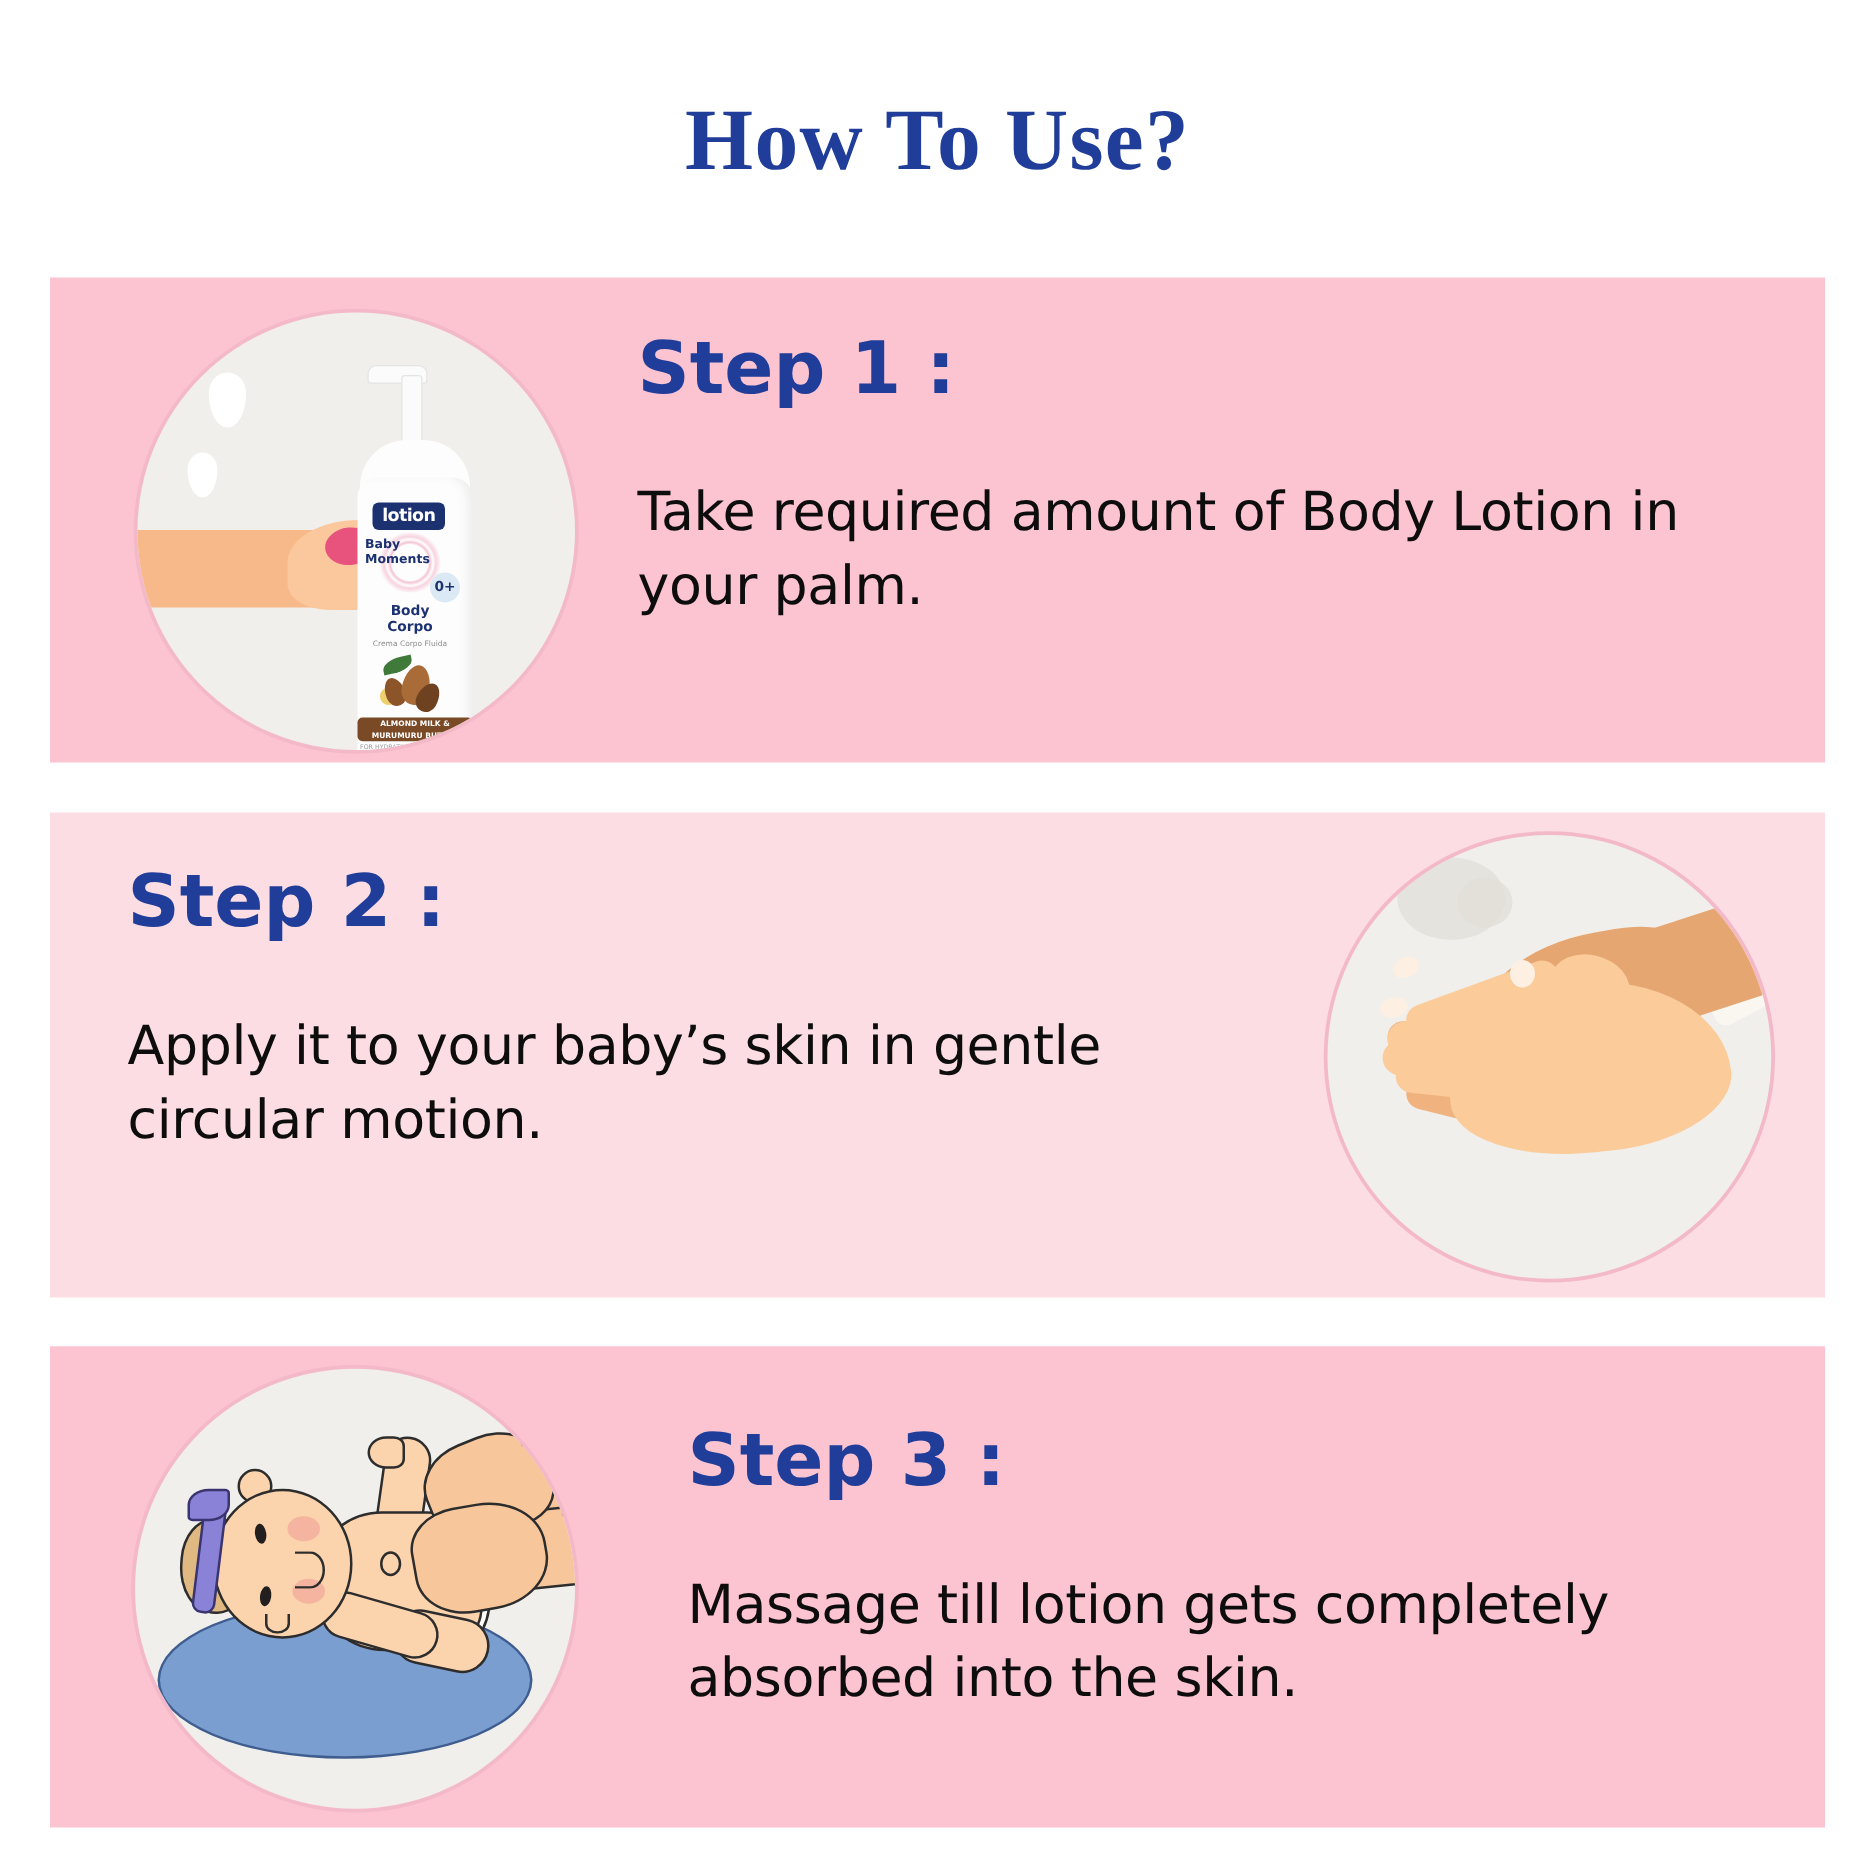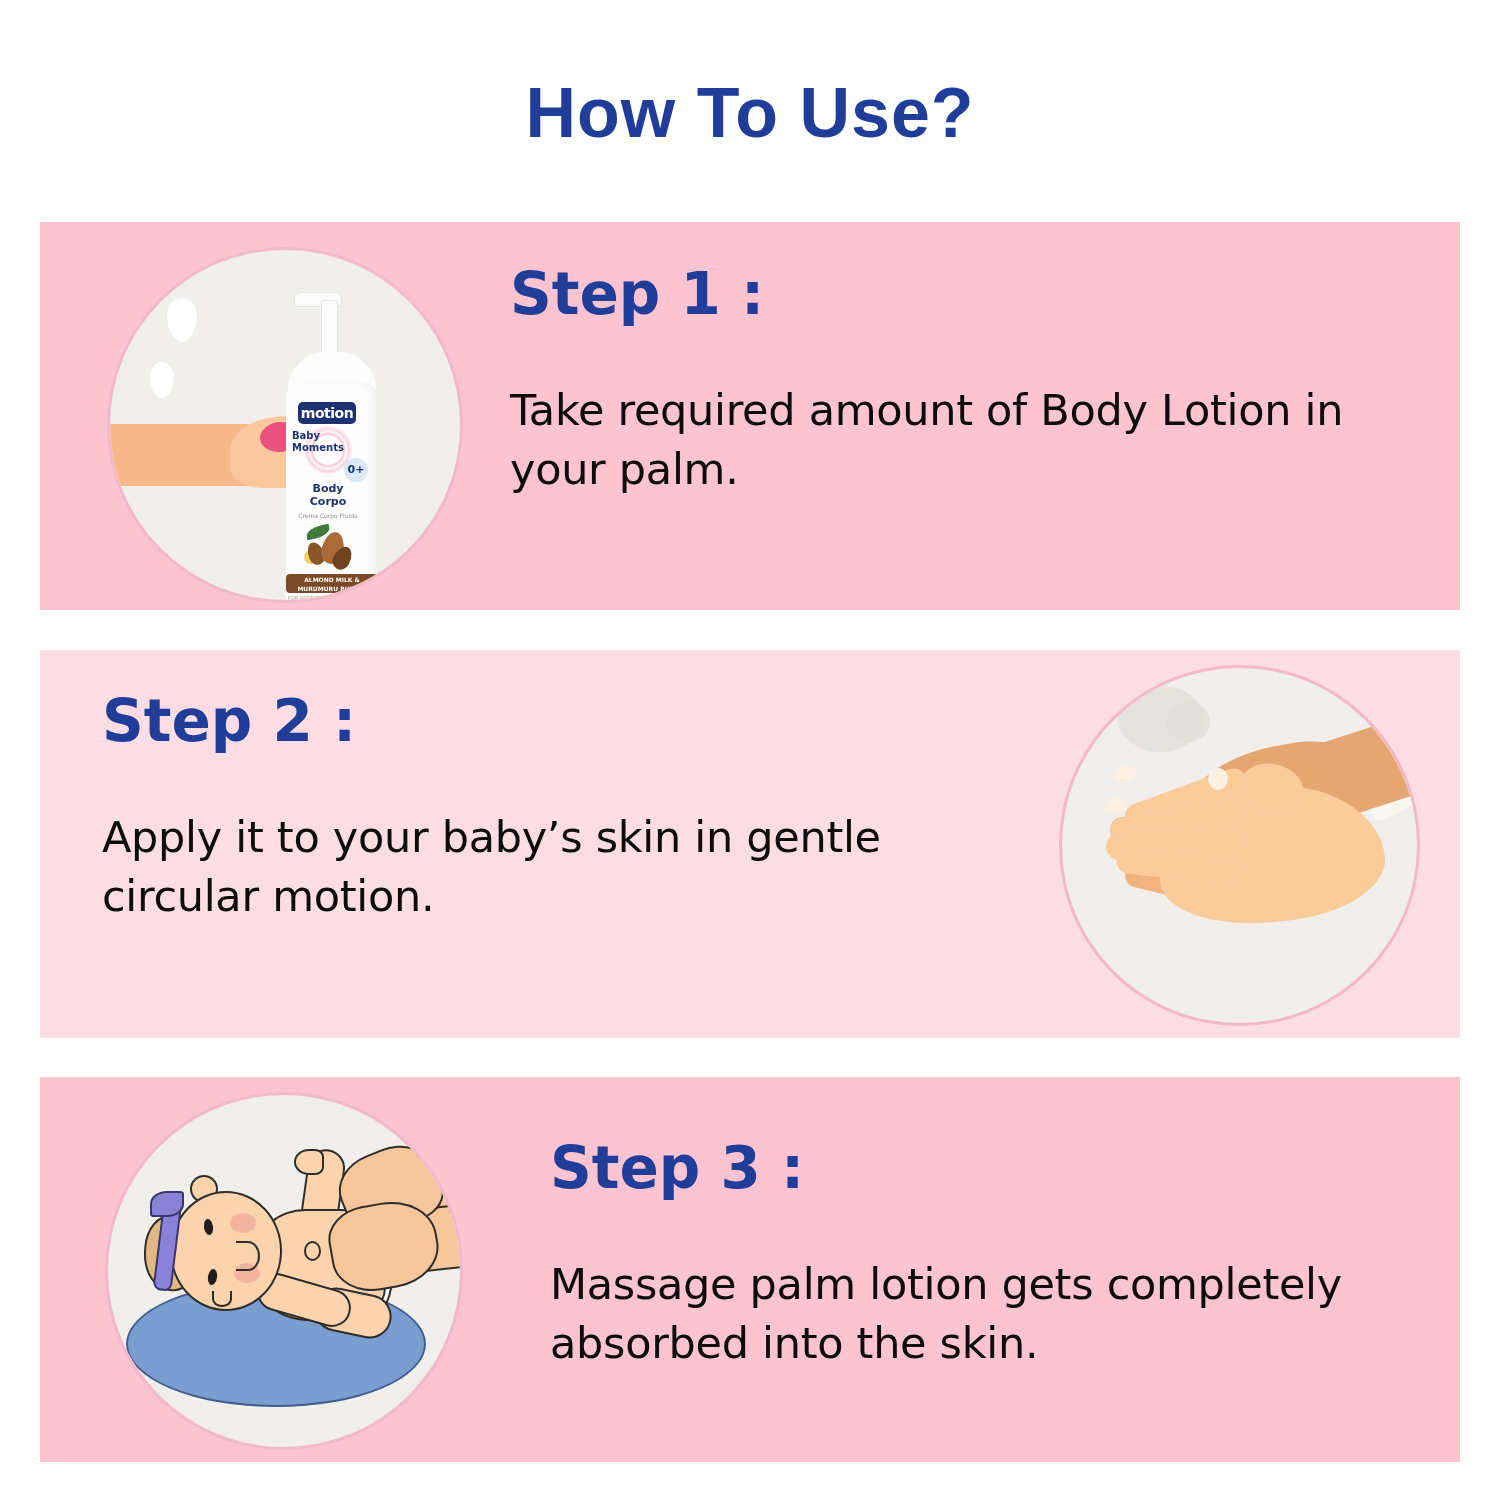--- a/index.html
+++ b/index.html
@@ -21,21 +21,21 @@
     background: #ffffff;
   }
 
   
   .page-title {
     position: absolute;
     left: 0;
     top: 78px;
     width: 1500px;
     text-align: center;
-    font-family: Liberation Sans, sans-serif;
+    font-family: Liberation Serif, serif;
     font-weight: bold;
     font-size: 70px;
     letter-spacing: 1px;
     color: #1f3d99;
     line-height: 1;
   }
 
   
   .panel {
     position: absolute;
@@ -552,21 +552,21 @@
         <div class="p1-forearm"></div>
         <div class="p1-palm"></div>
         <div class="p1-nail"></div>
 
         <div class="bottle">
           <div class="bottle-pump"></div>
           <div class="bottle-neck"></div>
           <div class="bottle-shoulder"></div>
           <div class="bottle-body"></div>
 
-          <div class="b-logo">motion</div>
+          <div class="b-logo">lotion</div>
 
           <div class="b-moments-halo"></div>
           <div class="b-moments">
             <div>Baby</div>
             <div>Moments</div>
           </div>
 
           <div class="b-age">0+</div>
 
           <div class="b-product">
@@ -661,17 +661,17 @@
 
         <div class="adult-arm"></div>
         <div class="adult-arm2"></div>
         <div class="adult-hand h1"></div>
         <div class="adult-hand h2"></div>
       </div>
     </div>
 
     <div class="step-text p3-text">
       <div class="step-heading">Step 3 :</div>
-      <div class="step-body">Massage palm lotion gets completely absorbed into the skin.</div>
+      <div class="step-body">Massage till lotion gets completely absorbed into the skin.</div>
     </div>
   </div>
 
 </div>
 
 </body></html>

